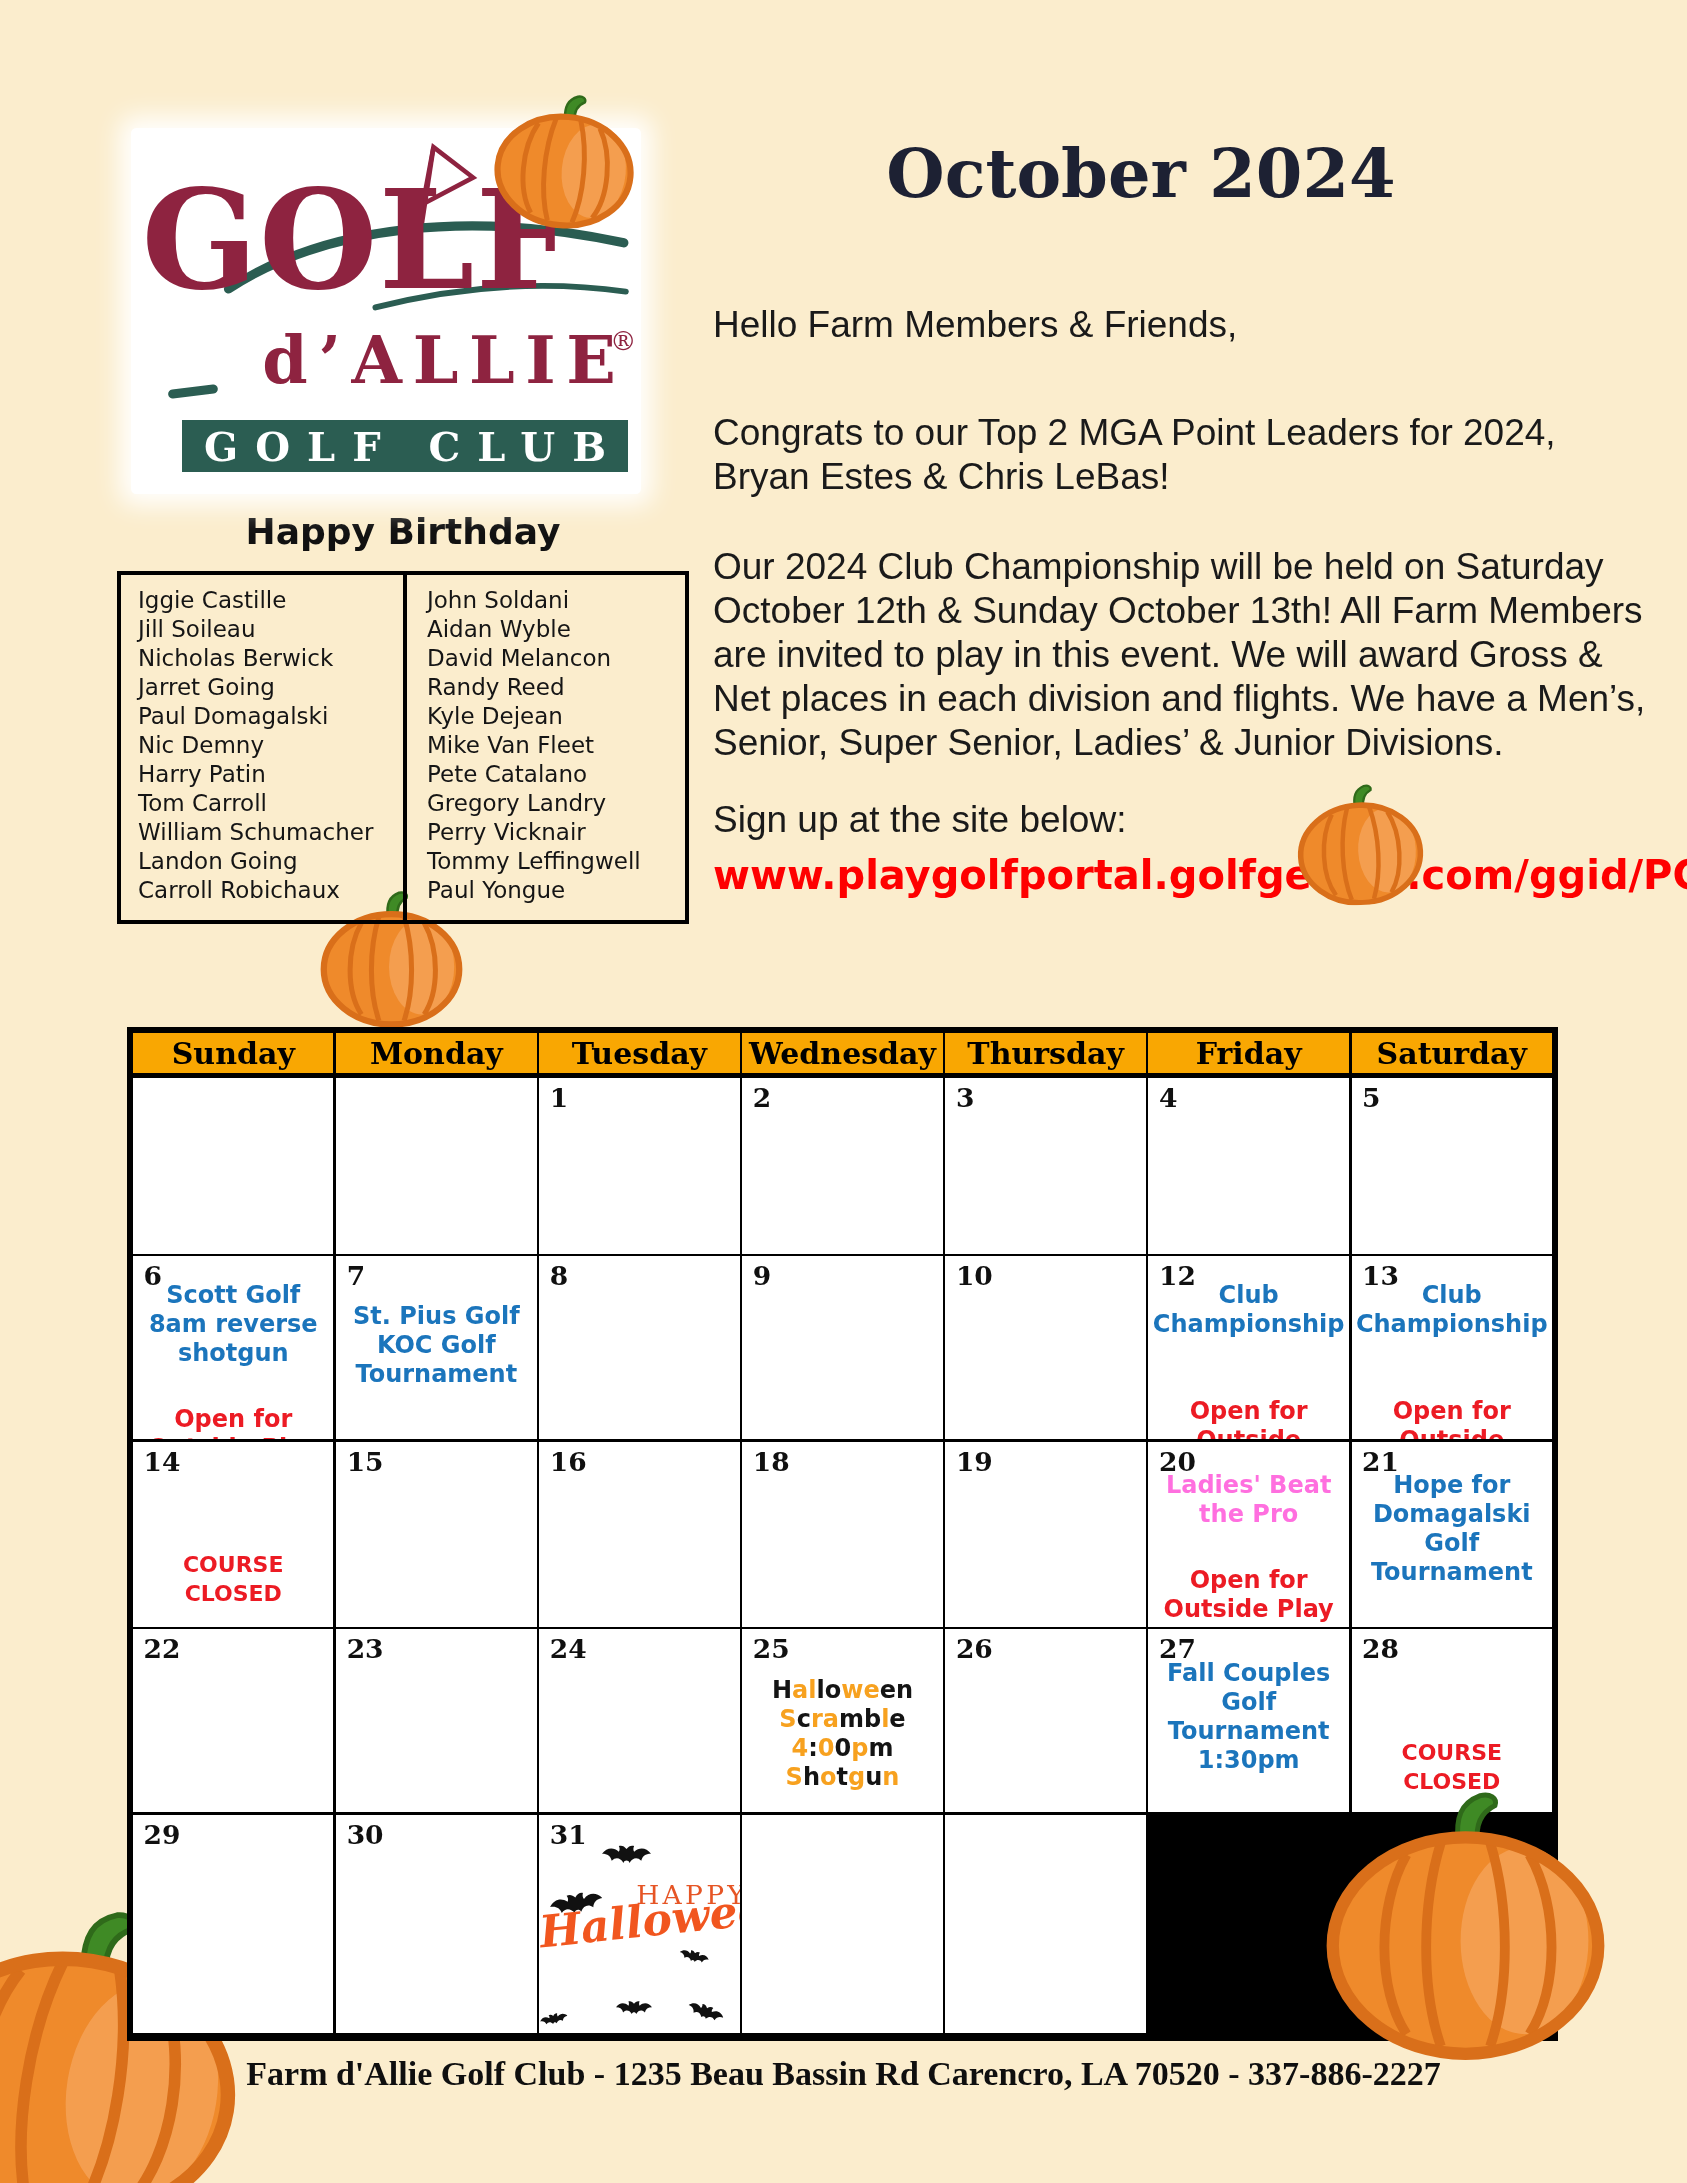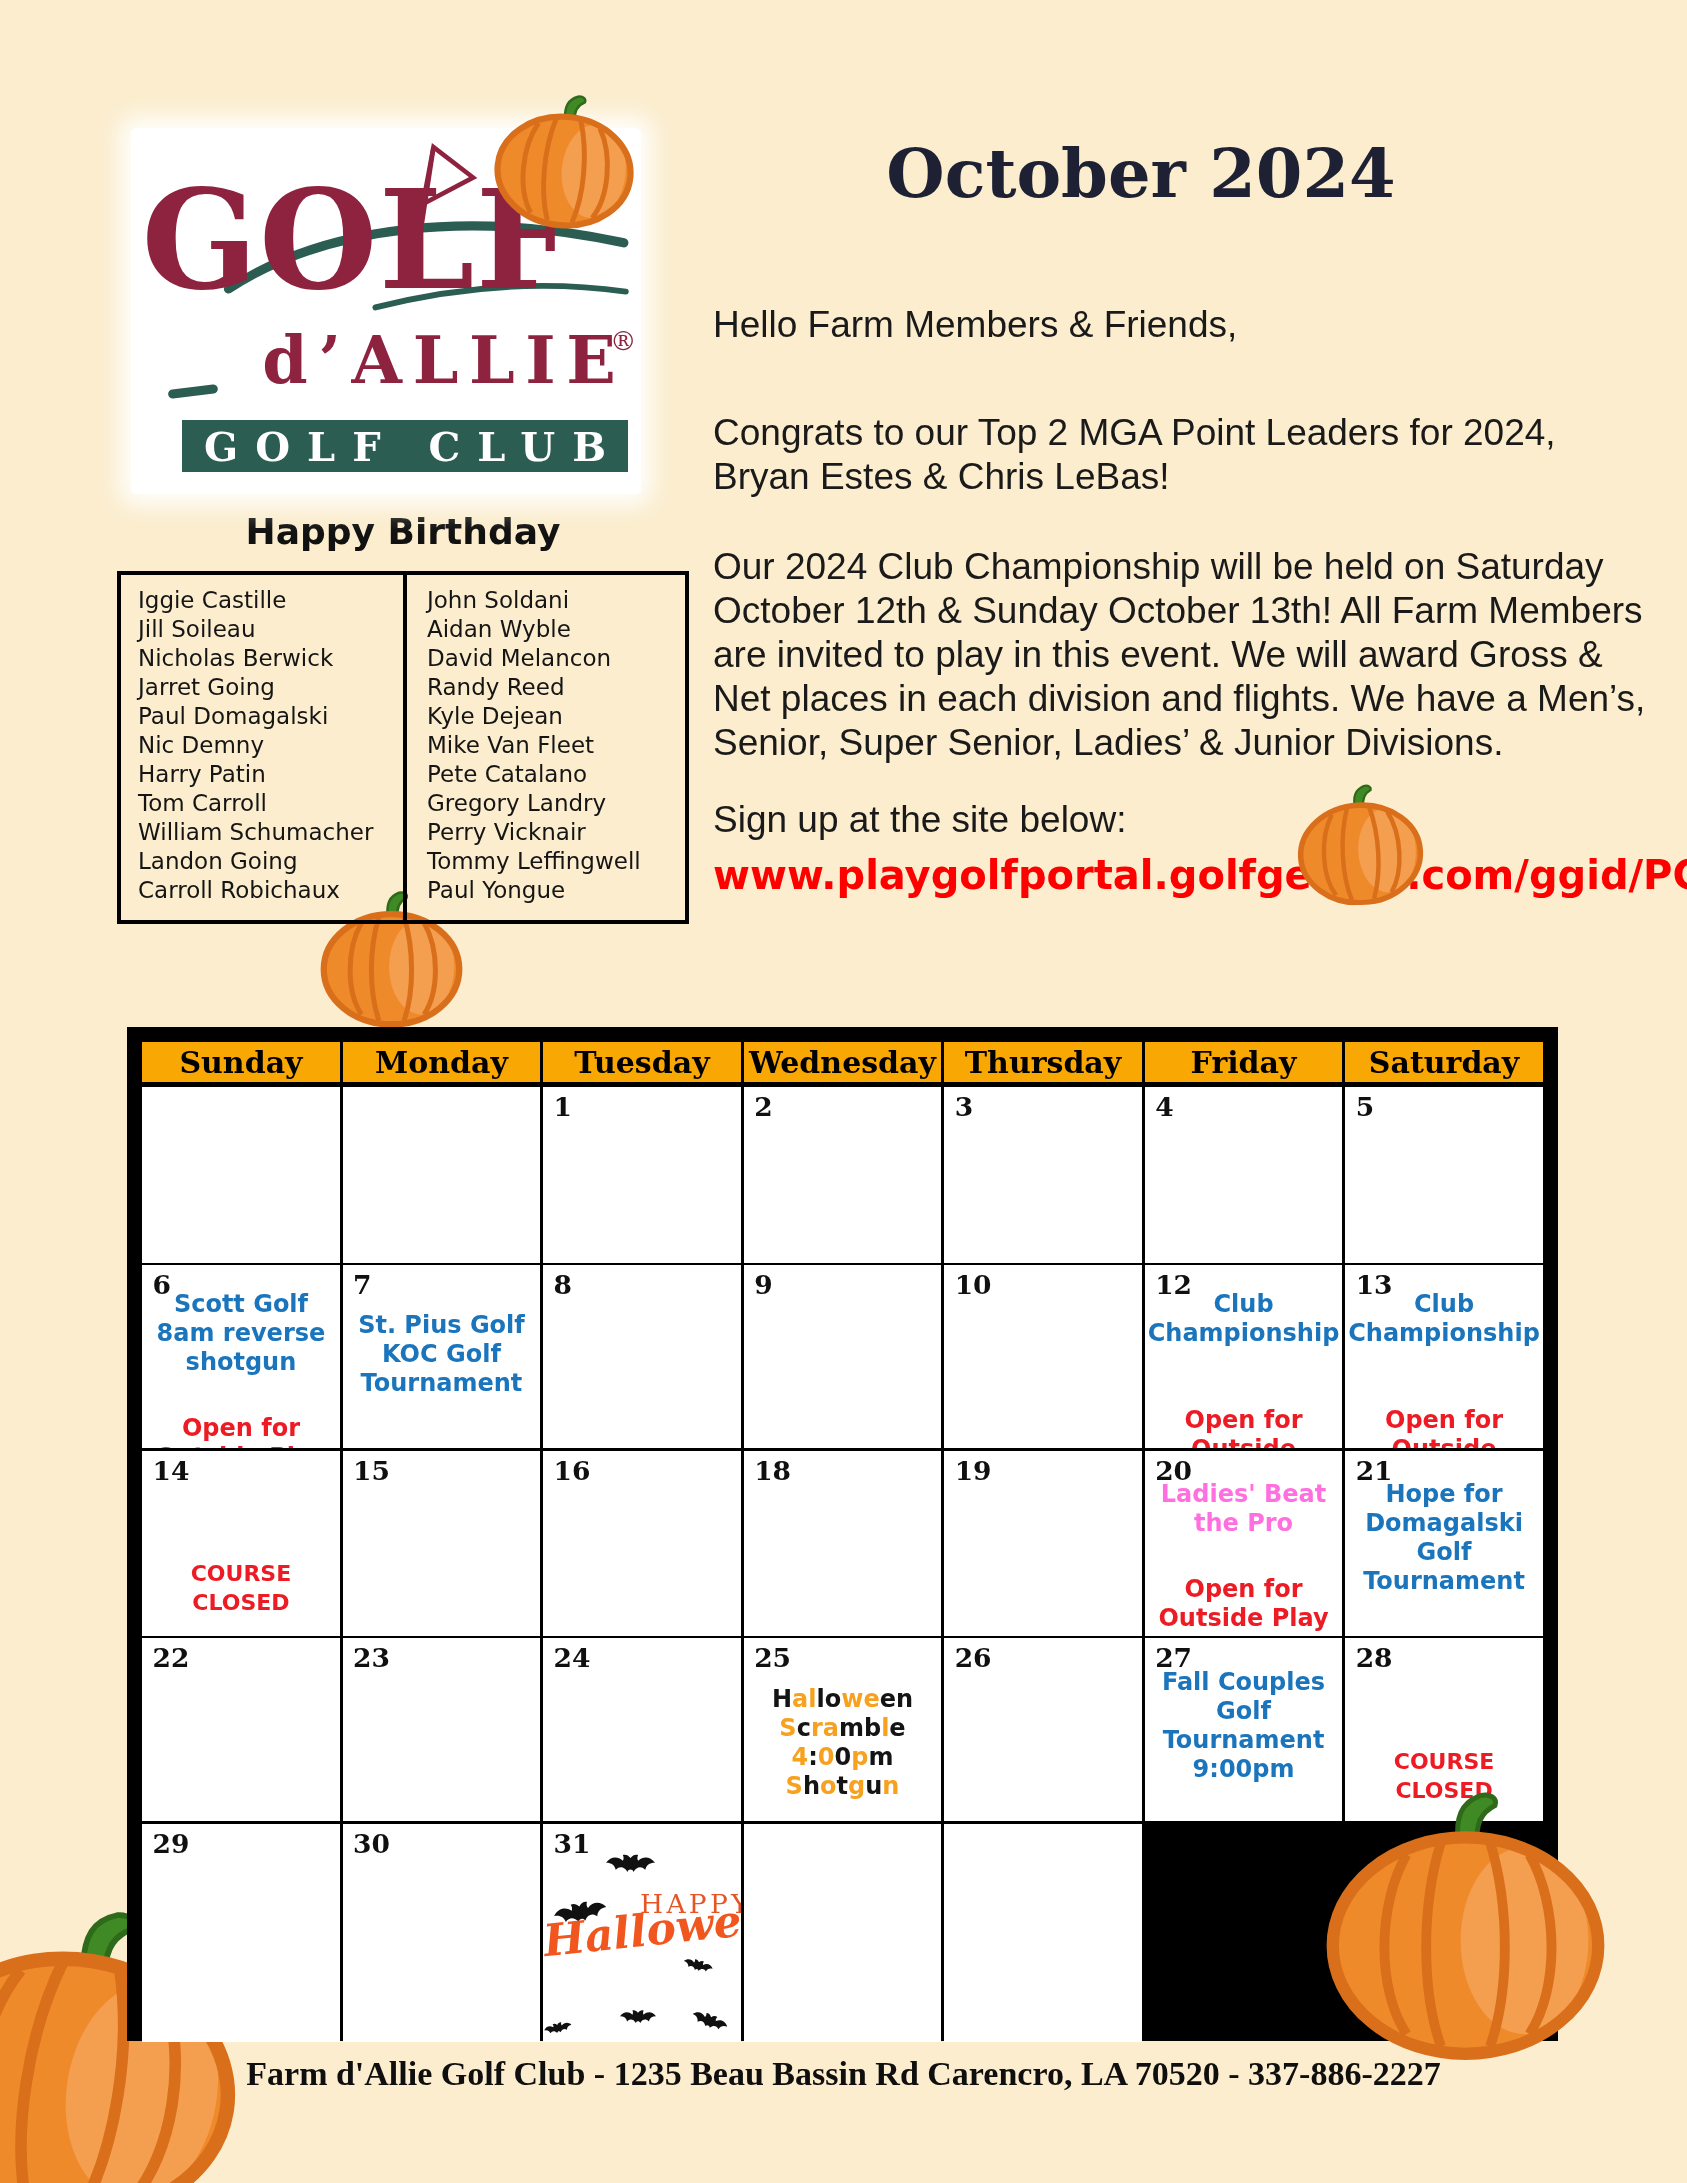--- a/index.html
+++ b/index.html
@@ -57,21 +57,21 @@
   .bday-title{position:absolute;left:117px;top:511px;width:572px;text-align:center;
               font-family:"DejaVu Sans",sans-serif;font-weight:bold;font-size:36px;color:#111;}
   .bday-box{position:absolute;left:117px;top:571px;width:572px;height:353px;border:4.6px solid #000;
             display:flex;z-index:4;background:transparent;}
   .bday-col{width:50%;padding:10.6px 4px 0 17px;list-style:none;}
   .bday-col.right{border-left:4.6px solid #000;padding-left:20px;}
   .bday-col li{font-family:"DejaVu Sans",sans-serif;font-size:23px;line-height:29px;color:#151515;}
 
   
   .calendar{position:absolute;left:127px;top:1027px;width:1431px;height:1014px;background:#000;
-            padding:15px;display:grid;grid-template-columns:repeat(7,1fr);
+            padding:6px;display:grid;grid-template-columns:repeat(7,1fr);
             grid-template-rows:42px 176px 183px 185px 183px 218px;gap:2.6px;z-index:6;}
   .cal-h{background:var(--header_gold);display:flex;align-items:center;justify-content:center;
          font-family:"DejaVu Serif",serif;font-weight:bold;font-size:30px;color:#000;
          border-bottom:2.6px solid #000;}
   .cal-cell{background:#fff;position:relative;overflow:hidden;}
   .cal-num{position:absolute;top:4px;left:10.6px;font-family:"DejaVu Serif",serif;font-weight:bold;
            font-size:26.5px;color:#101010;}
   .cal-events{padding-top:9.3px;}
   .cal-event{white-space:pre-line;text-align:center;font-family:"DejaVu Sans",sans-serif;
              font-weight:bold;font-size:24px;line-height:29px;}
@@ -335,21 +335,21 @@
       </div>
       <div class="cal-cell">
         <span class="cal-num">26</span>
       </div>
       <div class="cal-cell">
         <span class="cal-num">27</span>
         <div class="cal-events">
           <div class="cal-event ev-blue pos-t1">Fall Couples
 Golf
 Tournament
-9:00pm</div>
+1:30pm</div>
         </div>
       </div>
       <div class="cal-cell">
         <span class="cal-num">28</span>
         <div class="cal-events">
           <div class="cal-event ev-red pos-c style-shout">COURSE CLOSED</div>
         </div>
       </div>
       <div class="cal-cell">
         <span class="cal-num">29</span>

